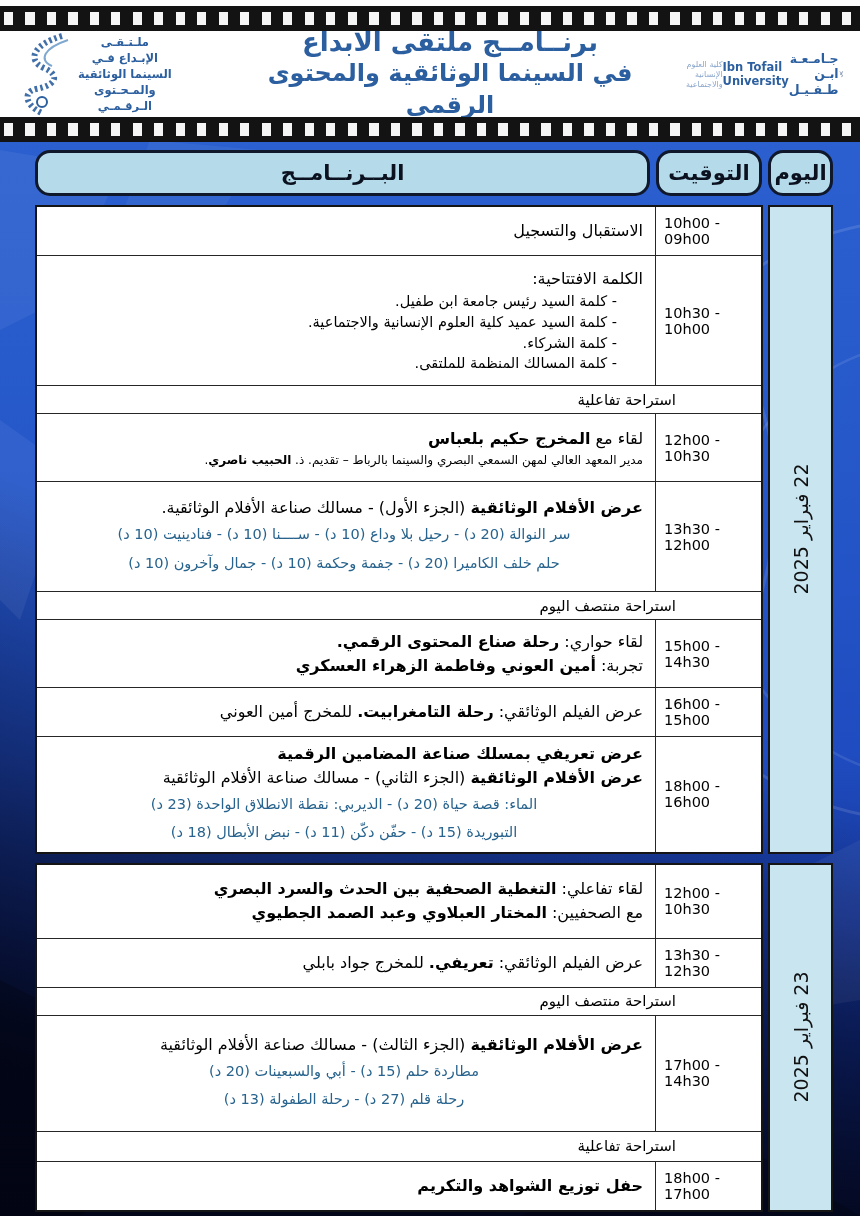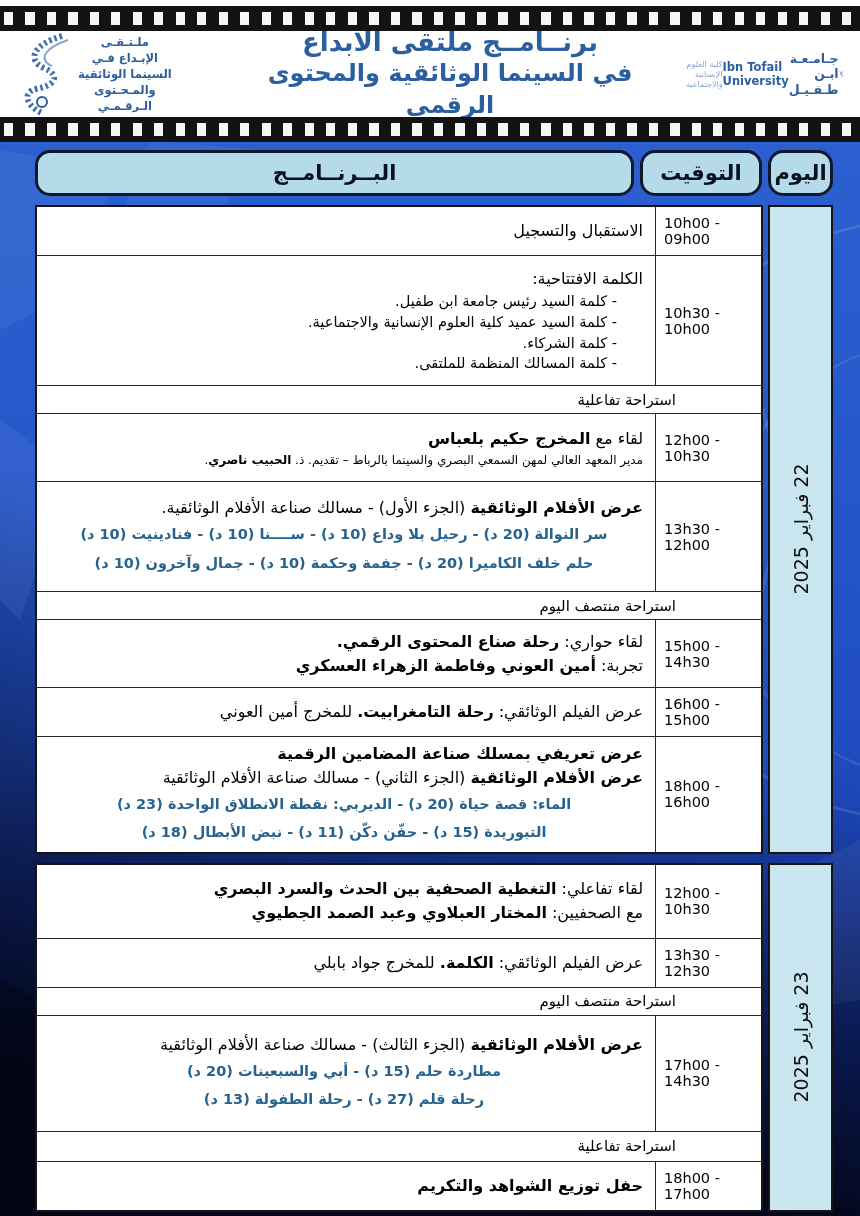--- a/index.html
+++ b/index.html
@@ -38,21 +38,21 @@
   .forum-text { text-align:center; color:#2c5f9f; font-weight:700; font-size:11.5px; line-height:1.4; }
 
   
   .cols-row { display:flex; gap:6px; margin:8px 27px 0 35px; height:46px; }
   .col-box {
     background:#b5dbea; border:3px solid #10182b; border-radius:15px;
     display:flex; align-items:center; justify-content:center;
     font-size:21px; font-weight:700; color:#0b111f;
   }
   .col-day  { width:65px;  }
-  .col-time { width:122px; }
+  .col-time { width:106px; }
   .col-prog { flex:1; }
 
   
   .block { display:flex; gap:5px; margin:9px 27px 0 35px; }
   .block-main { flex:1; background:#ffffff; border:2px solid #151515; display:flex; flex-direction:column; }
   .day-col { width:65px; background:#c9e5f0; border:2px solid #151515; position:relative; }
   .day-label {
     position:absolute; top:50%; left:50%; white-space:nowrap;
     transform:translate(-50%,-50%) rotate(-90deg);
     font-size:19px; font-weight:500; color:#101010; letter-spacing:0.5px;
@@ -63,21 +63,21 @@
   .cell { color:#000; }
   .time {
     width:106px; border-left:1.5px solid #262626; display:flex; align-items:center;
     justify-content:center; direction:ltr; font-size:14.5px; font-weight:500; padding:8px;
   }
   .prog { flex:1; padding:5px 12px 5px 8px; display:flex; flex-direction:column; justify-content:center; }
   .line { text-align:right; font-size:16px; line-height:1.5; }
   .line .b { font-weight:700; }
   .line.sub { font-size:12px; }
   .line.indent { padding-right:26px; font-size:14.5px; line-height:1.44; }
-  .line.film { text-align:center; color:#27638d; font-weight:700; font-size:14.5px; line-height:1.95; }
+  .line.film { text-align:center; color:#27638d; font-weight:400; font-size:14.5px; line-height:1.95; }
   .full {
     flex:1; display:flex; align-items:center; justify-content:flex-start;
     padding:3px 85px 3px 8px; font-size:15px;
   }
 </style>
 </head>
 <body>
 
 <div class="page">
 
@@ -224,21 +224,21 @@
           <div class="cell time">12h00 - 10h30</div>
           <div class="cell prog">
             <div class="line"><span>لقاء تفاعلي: </span><span class="b">التغطية الصحفية بين الحدث والسرد البصري</span></div>
             <div class="line"><span>مع الصحفيين: </span><span class="b">المختار العبلاوي وعبد الصمد الجطيوي</span></div>
           </div>
         </div>
 
         <div class="row" style="min-height:42px">
           <div class="cell time">13h30 - 12h30</div>
           <div class="cell prog">
-            <div class="line"><span>عرض الفيلم الوثائقي: </span><span class="b">الكلمة.</span><span> للمخرج جواد بابلي</span></div>
+            <div class="line"><span>عرض الفيلم الوثائقي: </span><span class="b">تعريفي.</span><span> للمخرج جواد بابلي</span></div>
           </div>
         </div>
 
         <div class="row" style="min-height:28px">
           <div class="cell full">استراحة منتصف اليوم</div>
         </div>
 
         <div class="row" style="min-height:116px">
           <div class="cell time">17h00 - 14h30</div>
           <div class="cell prog">

